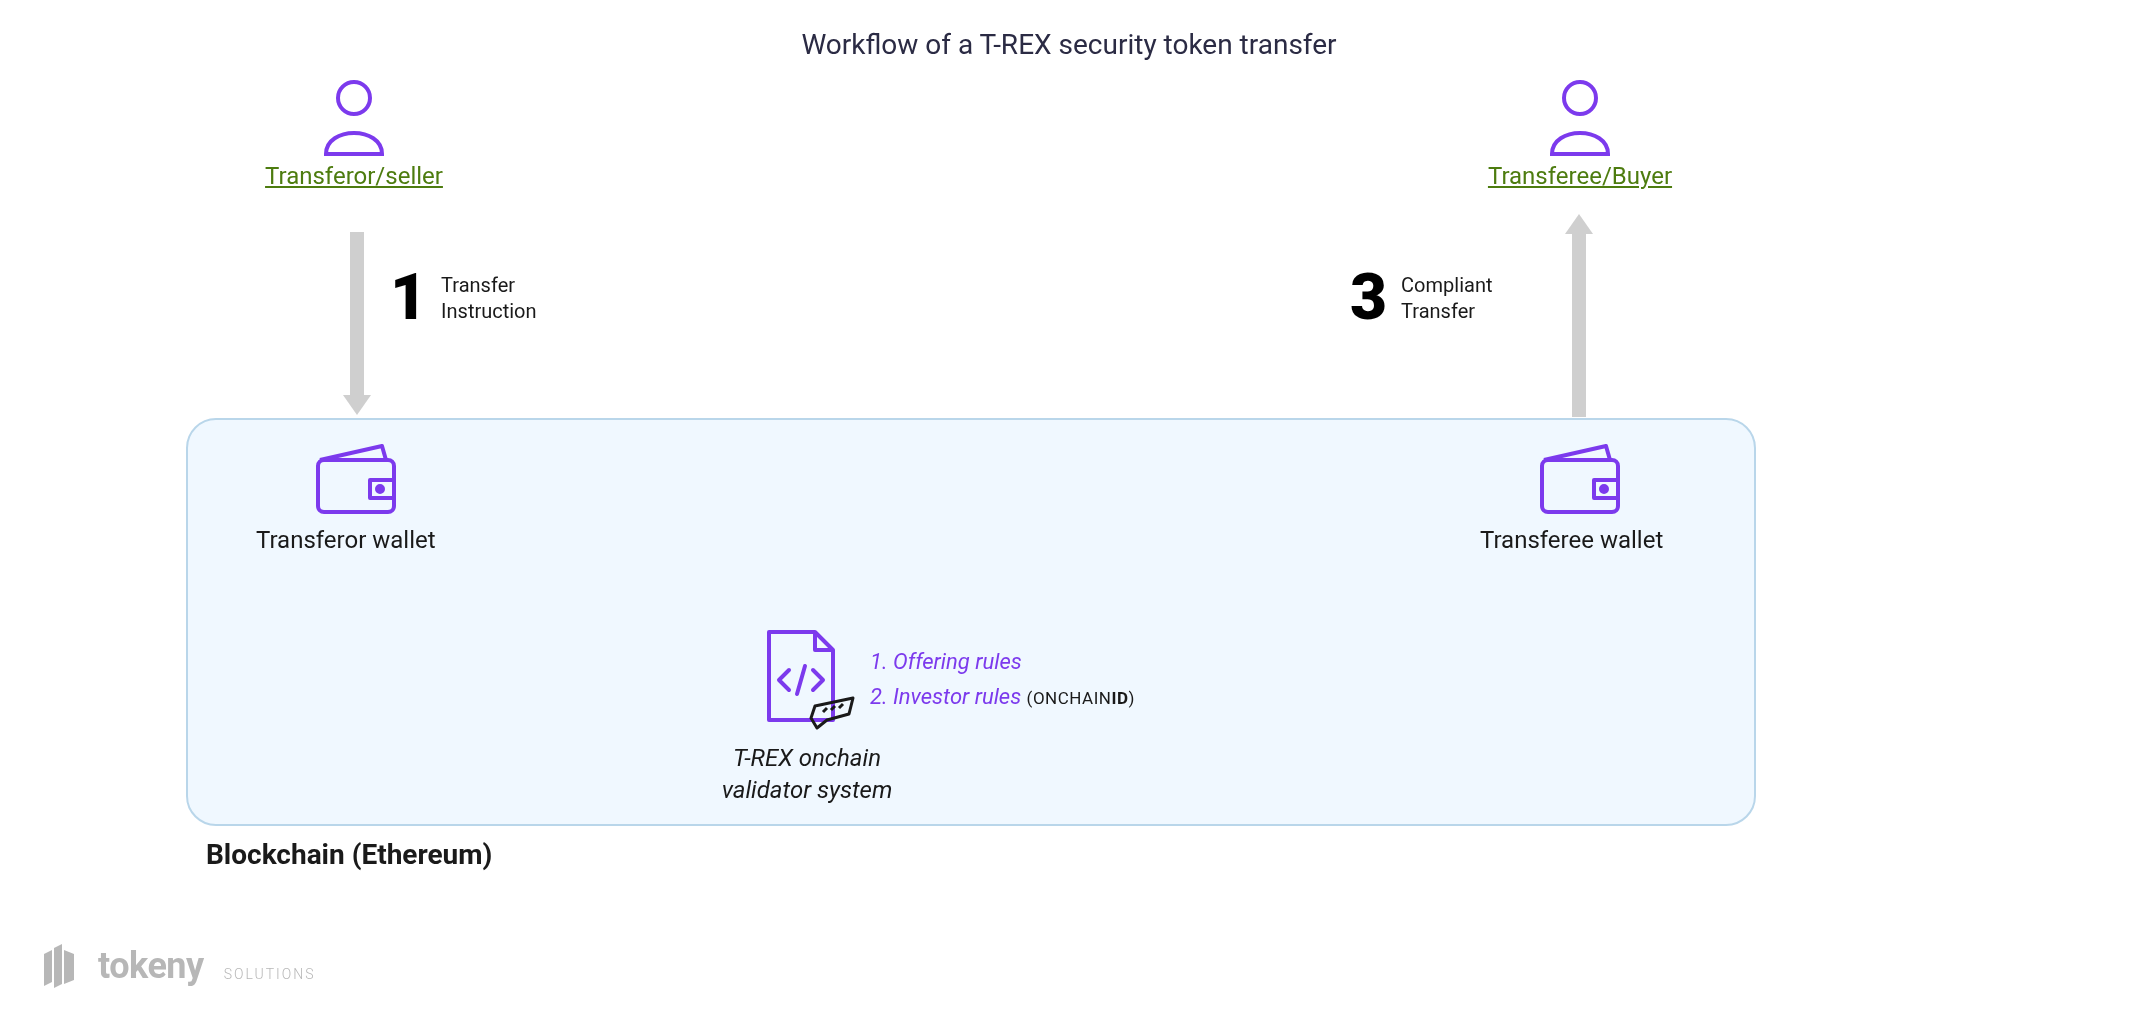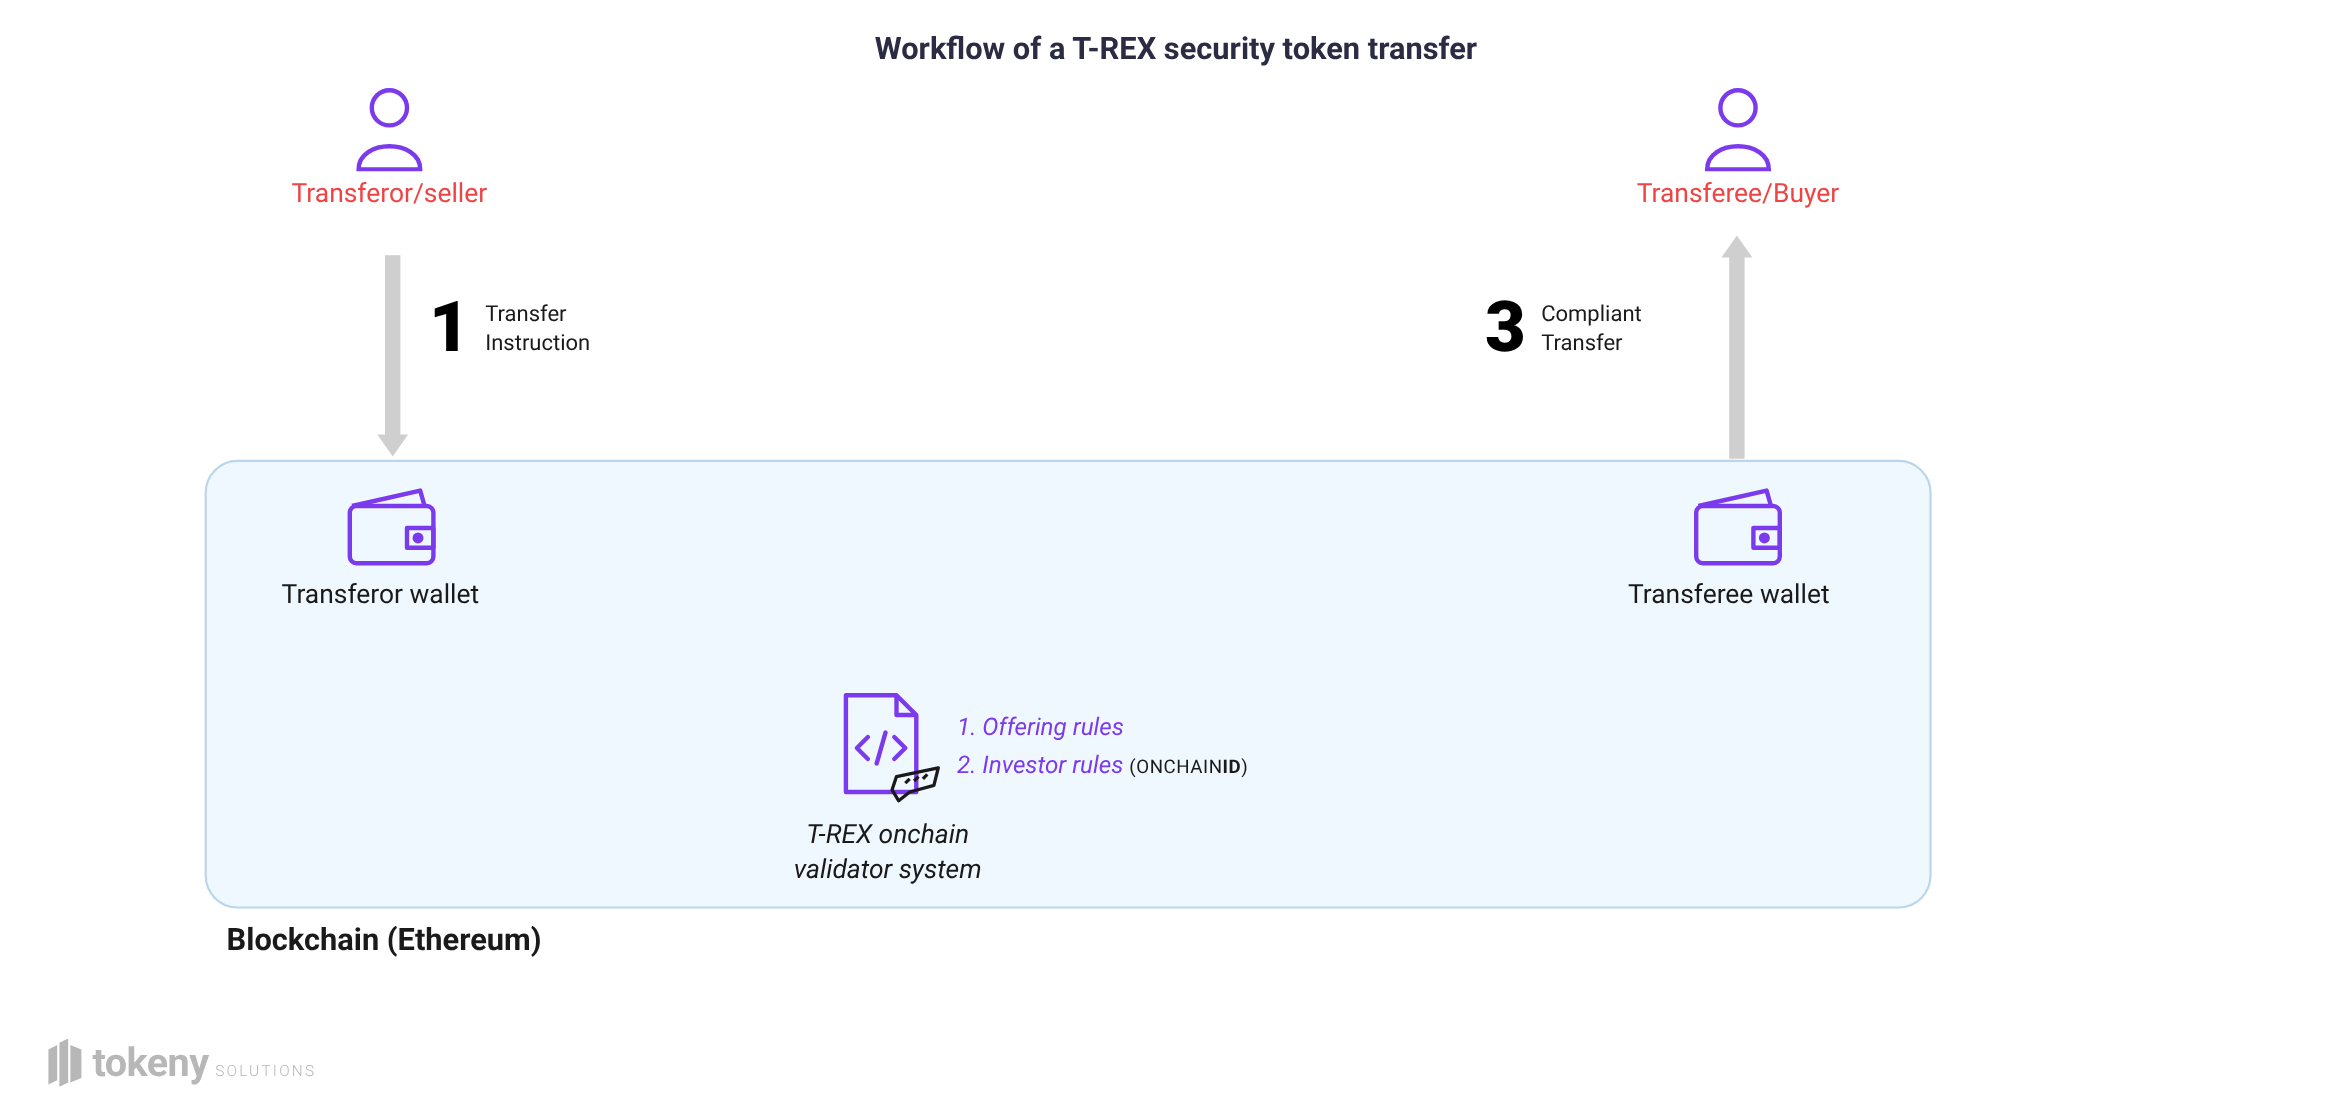--- a/index.html
+++ b/index.html
@@ -10,31 +10,31 @@
     height: 1018px;
     position: relative;
     color: #1a1a2e;
   }
   .title {
     position: absolute;
     top: 28px;
     left: 50%;
     transform: translateX(-50%);
     font-size: 28px;
-    font-weight: 700;
+    font-weight: 400;
     color: #2b2b44;
   }
   .actor {
     position: absolute;
     text-align: center;
   }
   .actor-seller { top: 78px; left: 254px; width: 200px; }
   .actor-buyer  { top: 78px; left: 1480px; width: 200px; }
   .actor svg { display: block; margin: 0 auto; }
-  .actor-label { font-size: 24px; color: #ef4444; margin-top: 6px; }
+  .actor-label { font-size: 24px; color: #4d7c0f; margin-top: 6px; text-decoration: underline; }
 
   .blockchain-box {
     position: absolute;
     top: 418px;
     left: 186px;
     width: 1570px;
     height: 408px;
     border: 2px solid #b9d6ea;
     border-radius: 30px;
     background: #f0f8ff;
@@ -145,21 +145,21 @@
   .step1 { top: 266px; left: 390px; }
   .step2 { top: 520px; left: 838px; align-items: flex-start; }
   .step3 { top: 266px; left: 1350px; }
 
   .logo {
     position: absolute;
     bottom: 30px;
     left: 40px;
     display: flex;
     align-items: center;
-    gap: 6px;
+    gap: 20px;
     color: #b7b7b7;
   }
   .logo-text { font-size: 36px; font-weight: 700; letter-spacing: -0.5px; }
   .logo-sub { font-size: 14px; font-weight: 300; letter-spacing: 2px; align-self: flex-end; margin-bottom: 6px; }
 </style>
 </head>
 <body>
 
 <div class="title">Workflow of a T-REX security token transfer</div>
 

